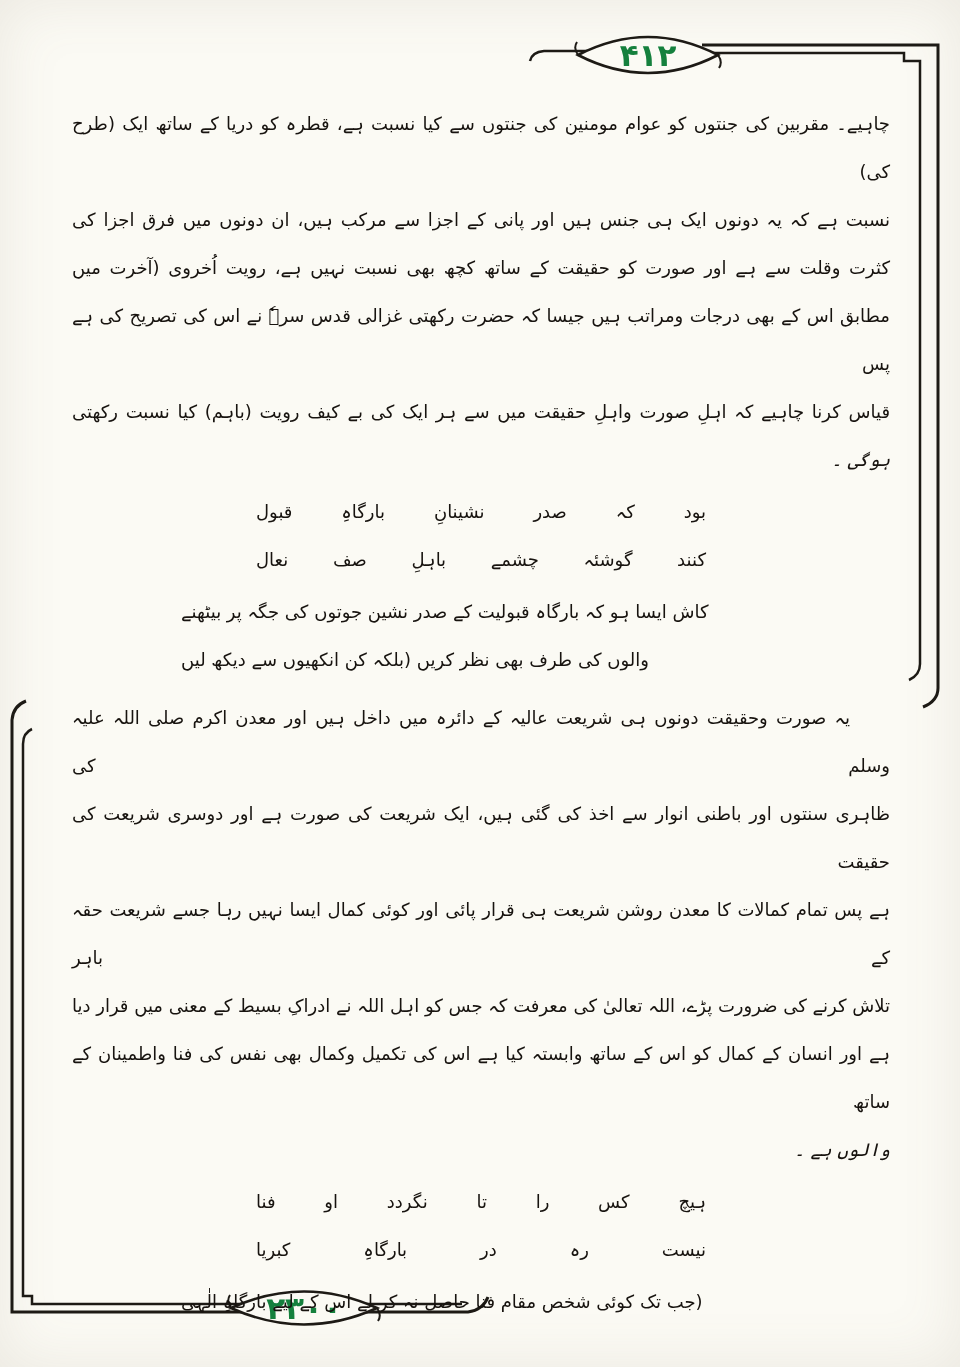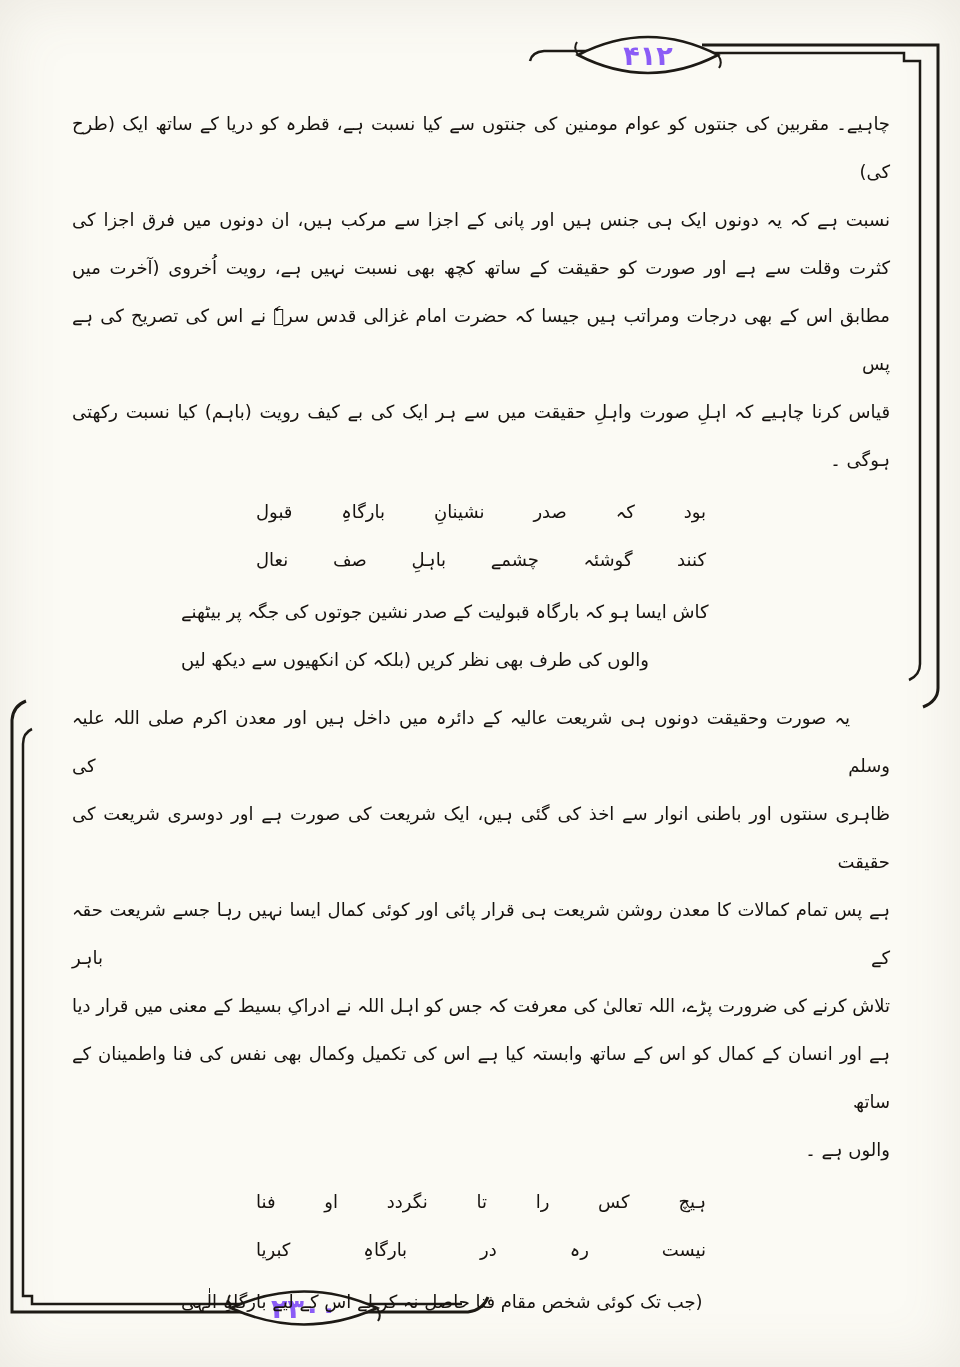--- a/index.html
+++ b/index.html
@@ -21,40 +21,40 @@
   svg.frame path { fill: none; stroke: #1d1a15; }
 
   .cartouche {
     position: absolute;
     display: flex; align-items: center; justify-content: center;
   }
   .cartouche svg { position: absolute; inset: 0; }
   .cart-num {
     position: relative;
     font-weight: bold;
-    font-size: 27px;
+    font-size: 31px;
     letter-spacing: 3px;
-    color: #8b5cf6;
+    color: #15803d;
   }
 
   .text-block {
     position: absolute;
     top: 100px; right: 70px; left: 72px;
     direction: rtl;
     font-size: 18px;
     line-height: 48px;
     text-rendering: optimizeLegibility;
   }
   .para { margin-bottom: 4px; }
   .line {
     text-align: justify;
     text-align-last: justify;
     white-space: normal;
   }
-  .line.short { text-align-last: right; }
+  .line.short { text-align-last: right; font-style: italic; }
   .line.indent { text-indent: 40px; }
 
   .verse { width: 450px; margin: 4px auto; }
   .verse-line {
     text-align: justify;
     text-align-last: justify;
   }
 
   .translation { width: 600px; margin: 2px auto 10px; }
   .trans-line { text-align: left; }
@@ -93,21 +93,21 @@
     <span class="cart-num">۲۳۰۰</span>
   </div>
 
   <main class="text-block">
 
     <section class="para">
 
     <div class="line">چاہیے۔ مقربین کی جنتوں کو عوام مومنین کی جنتوں سے کیا نسبت ہے، قطرہ کو دریا کے ساتھ ایک (طرح کی)</div>
         <div class="line">نسبت ہے کہ یہ دونوں ایک ہی جنس ہیں اور پانی کے اجزا سے مرکب ہیں، ان دونوں میں فرق اجزا کی</div>
         <div class="line">کثرت وقلت سے ہے اور صورت کو حقیقت کے ساتھ کچھ بھی نسبت نہیں ہے، رویت اُخروی (آخرت میں</div>
-        <div class="line">مطابق اس کے بھی درجات ومراتب ہیں جیسا کہ حضرت امام غزالی قدس سرہٗ نے اس کی تصریح کی ہے پس</div>
+        <div class="line">مطابق اس کے بھی درجات ومراتب ہیں جیسا کہ حضرت رکھتی غزالی قدس سرہٗ نے اس کی تصریح کی ہے پس</div>
         <div class="line">قیاس کرنا چاہیے کہ اہلِ صورت واہلِ حقیقت میں سے ہر ایک کی بے کیف رویت (باہم) کیا نسبت رکھتی</div>
         <div class="line short">ہوگی ۔</div>
       </section>
 
     <section class="verse">
 
     <div class="verse-line">بود کہ صدر نشینانِ بارگاہِ قبول</div>
         <div class="verse-line">کنند گوشئہ چشمے باہلِ صف نعال</div>
       </section>
 

